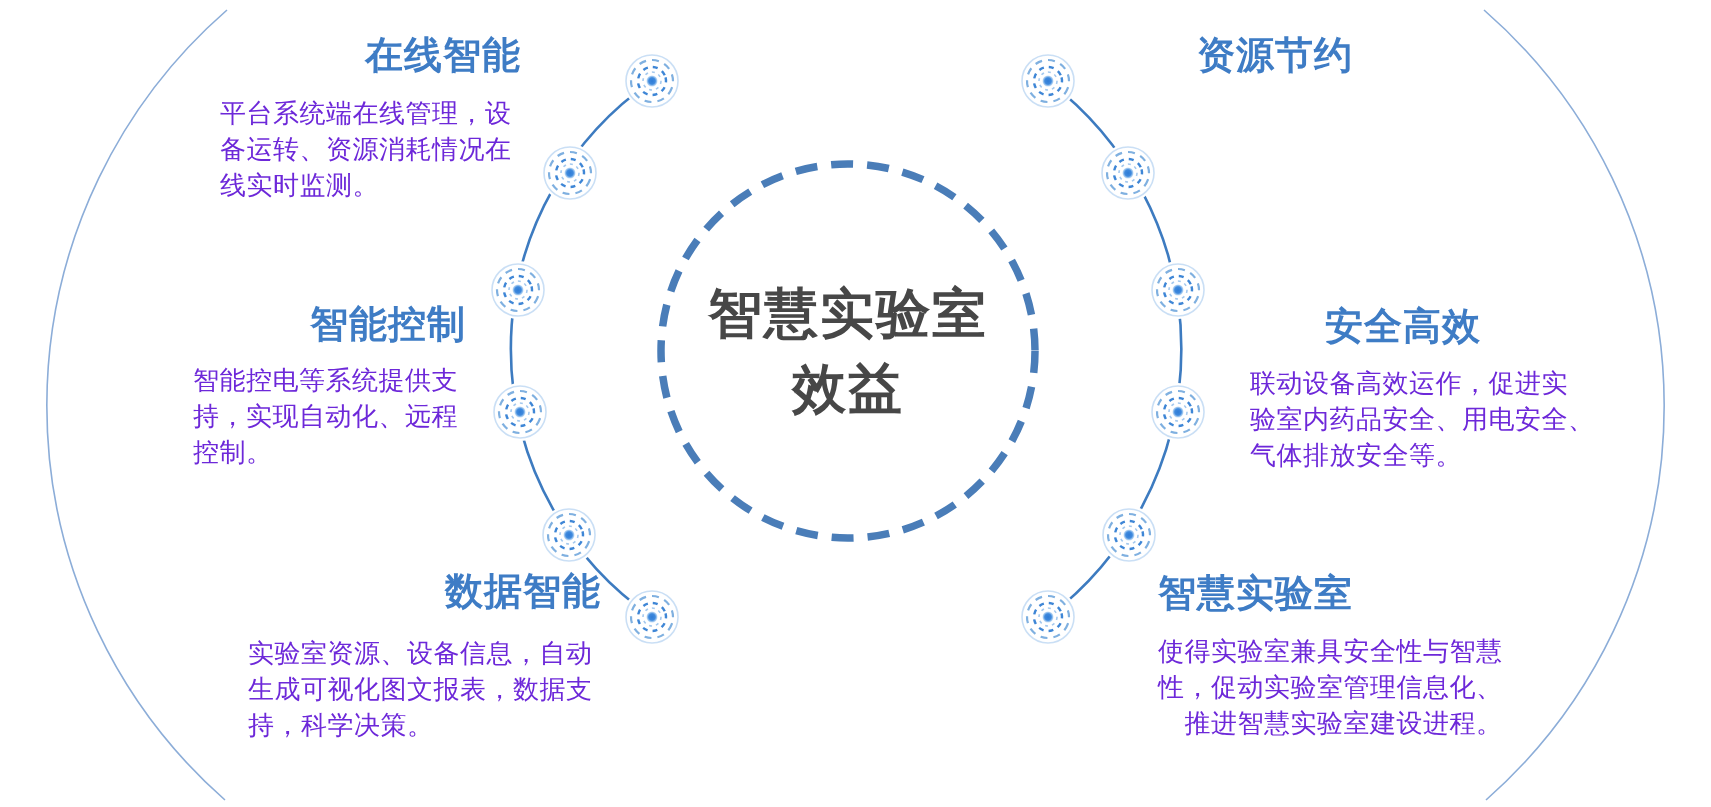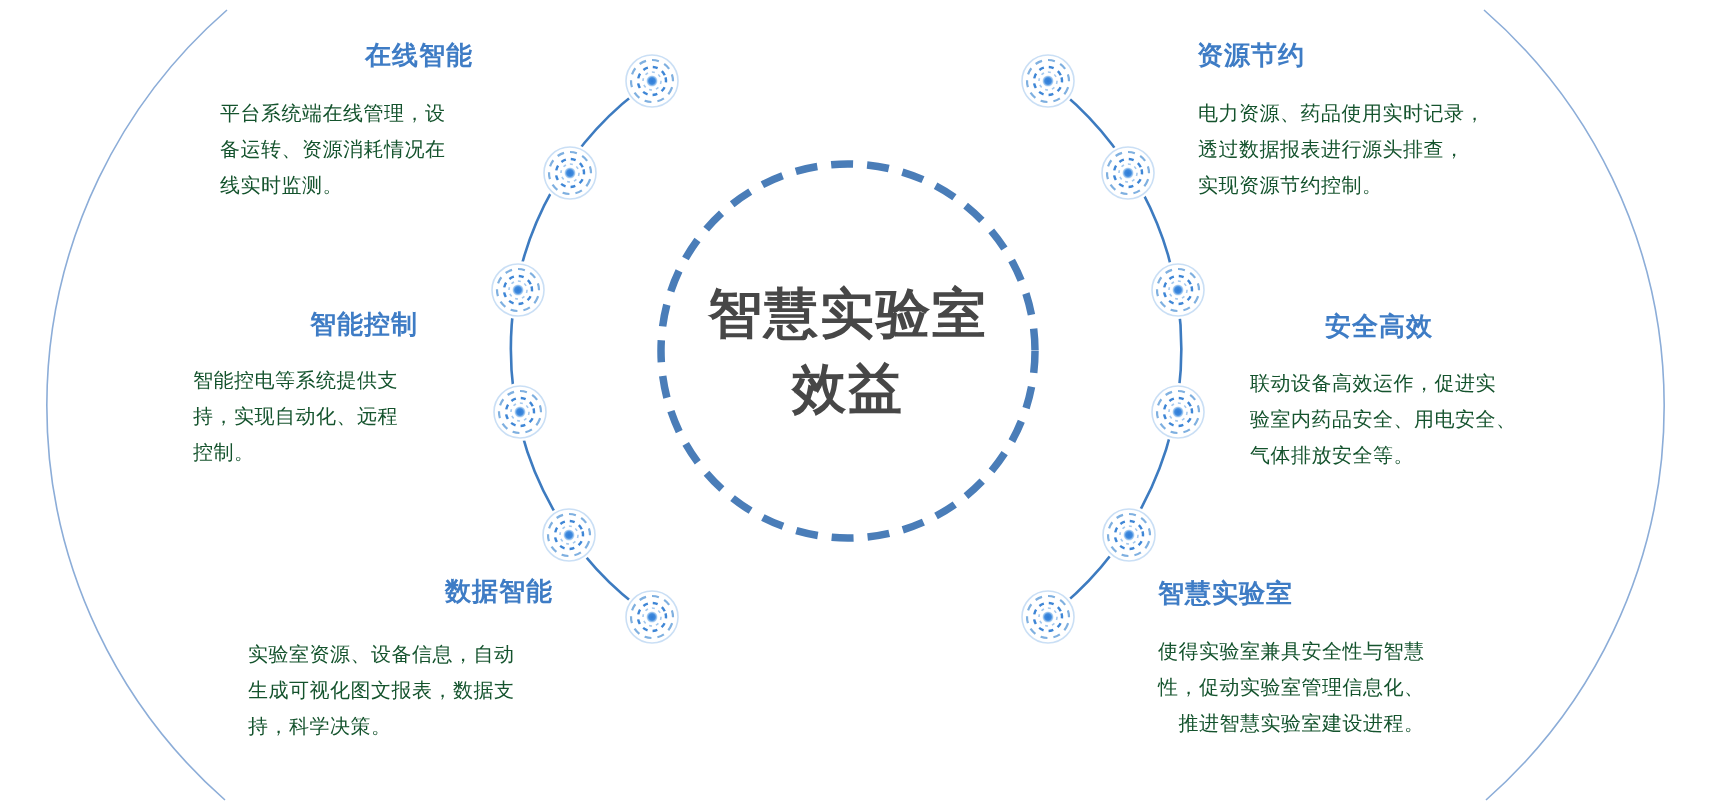--- a/index.html
+++ b/index.html
@@ -6,31 +6,31 @@
   #stage{
     position:relative;
     width:1711px;height:807px;
     background:#ffffff;
     overflow:hidden;
     font-family:"Liberation Sans",sans-serif;
   }
   #deco{position:absolute;left:0;top:0;width:1711px;height:807px;}
   .sec-title{
     position:absolute;
-    font-size:26px;
+    font-size:38px;
     font-weight:bold;
     color:#3e7cc5;
     letter-spacing:1px;
     white-space:nowrap;
     line-height:44px;
   }
   .sec-body{
     position:absolute;
-    font-size:20px;
-    color:#14532d;
+    font-size:26px;
+    color:#6d28d9;
     line-height:36px;
     white-space:pre-line;
     letter-spacing:0.5px;
   }
   #center-label{
     position:absolute;
     left:648px;top:251px;
     width:400px;height:200px;
     display:flex;flex-direction:column;
     align-items:center;justify-content:center;
@@ -101,23 +101,20 @@
   <div class="sec-body" style="left:193px;top:362px;">智能控电等系统提供支
 持，实现自动化、远程
 控制。</div>
 
   <div class="sec-title" style="left:413px;top:569px;margin-left:32px;">数据智能</div>
   <div class="sec-body" style="left:248px;top:636px;font-family:Liberation Serif, serif;">实验室资源、设备信息，自动
 生成可视化图文报表，数据支
 持，科学决策。</div>
 
   <div class="sec-title" style="left:1197px;top:33px;">资源节约</div>
-  <div class="sec-body" style="left:1198px;top:95px;">电力资源、药品使用实时记录，
-透过数据报表进行源头排查，
-实现资源节约控制。</div>
 
   <div class="sec-title" style="left:1325px;top:304px;">安全高效</div>
   <div class="sec-body" style="left:1250px;top:365px;">联动设备高效运作，促进实
 验室内药品安全、用电安全、
 气体排放安全等。</div>
 
   <div class="sec-title" style="left:1158px;top:571px;">智慧实验室</div>
   <div class="sec-body" style="left:1158px;top:633px;text-align:right;">使得实验室兼具安全性与智慧
 性，促动实验室管理信息化、
 推进智慧实验室建设进程。</div>

